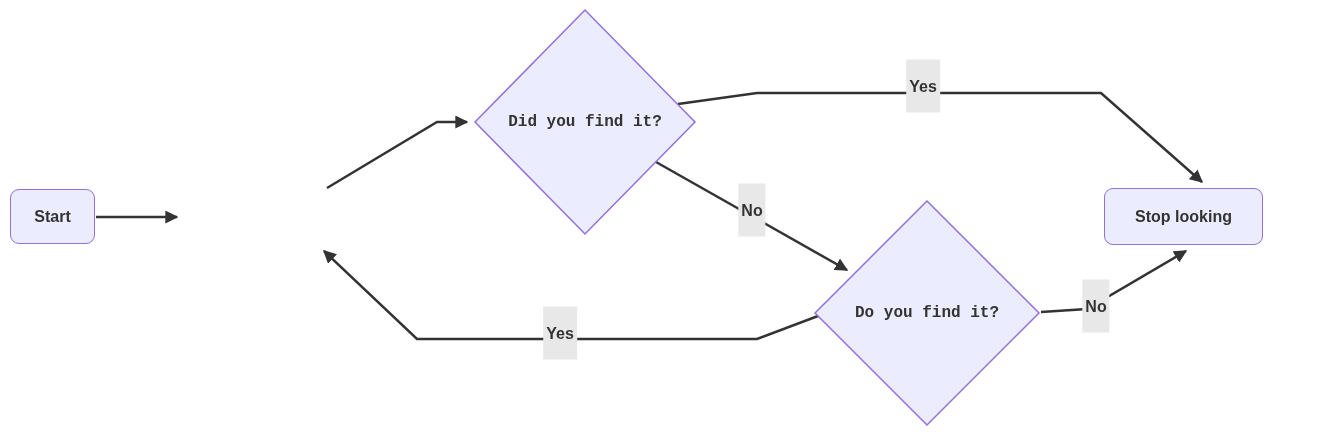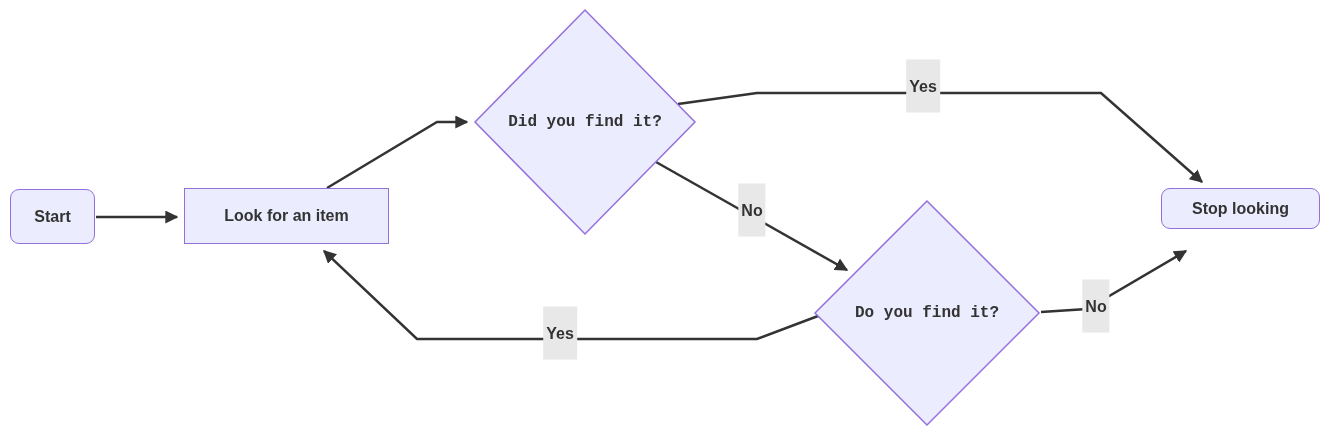--- a/index.html
+++ b/index.html
@@ -83,29 +83,26 @@
     <g fill="#ECECFF" stroke="#9370DB" stroke-width="1.5">
       <polygon points="475,122 585,10 695,122 585,234"></polygon>
       <polygon points="815,313 927,201 1039,313 927,425"></polygon>
     </g>
   </svg>
 
   <div class="node box rounded" style="left:10px; top:189px; width:85px; height:55px;">
     <span>Start</span>
   </div>
 
-  <div class="node box" style="left:184px; top:188px; width:205px; height:56px;">
-    <span>Look for an item</span>
-  </div>
 
   <div class="diamond-label" style="left:585px; top:122px;">Did you find it?</div>
 
   <div class="diamond-label" style="left:927px; top:313px;">Do you find it?</div>
 
-  <div class="node box rounded" style="left:1161px; top:188px; width:159px; height:41px;text-align:right;">
+  <div class="node box rounded" style="left:1104px; top:188px; width:159px; height:57px;text-align:right;">
     <span>Stop looking</span>
   </div>
 
   <div class="edge-label" style="left:923px; top:86px;">Yes</div>
 
   <div class="edge-label" style="left:752px; top:210px;">No</div>
 
   <div class="edge-label" style="left:1096px; top:306px;">No</div>
 
   <div class="edge-label" style="left:560px; top:333px;">Yes</div>

